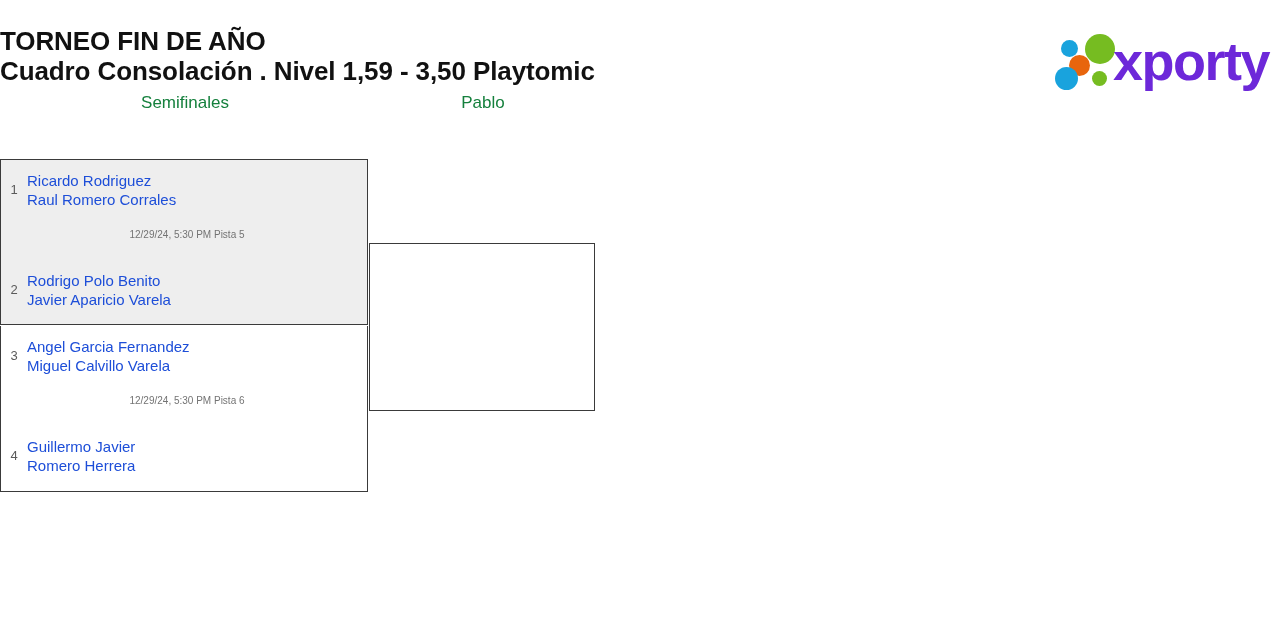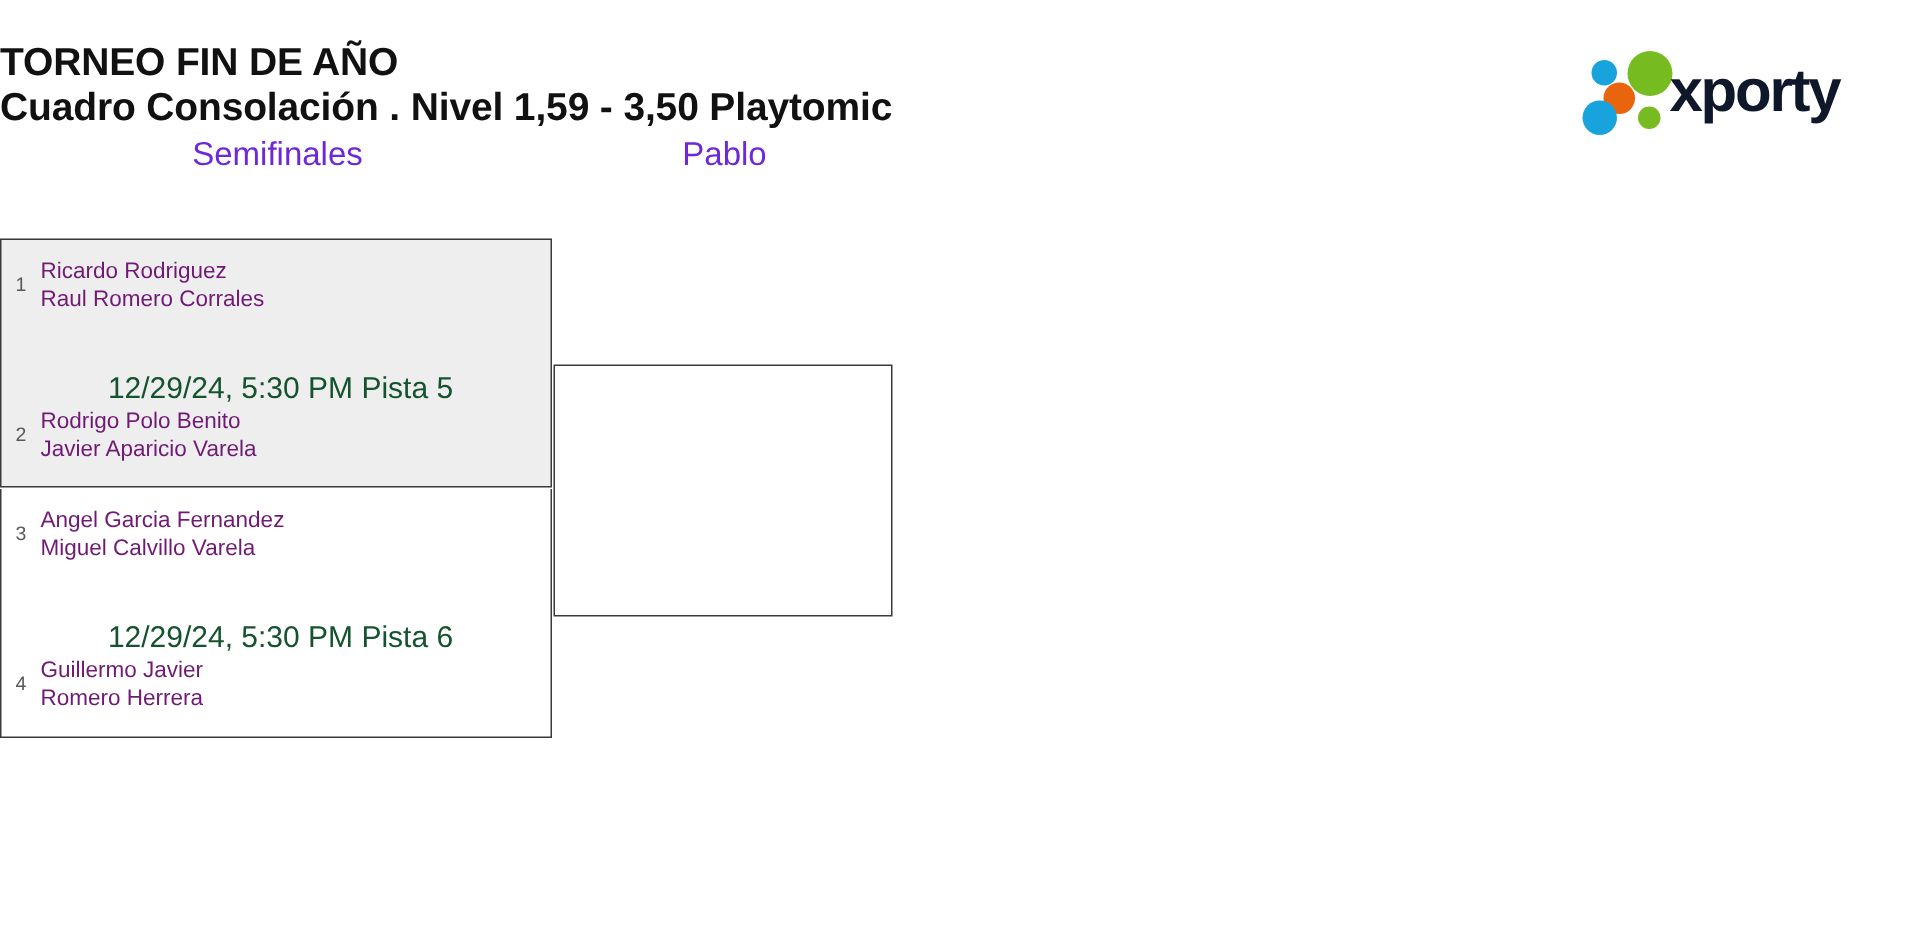--- a/index.html
+++ b/index.html
@@ -61,44 +61,44 @@
   }
   .dot-blue-sm   { left: 6px;  top: 6px;  width: 17px; height: 17px; background: #19a3dd; }
   .dot-orange    { left: 14px; top: 21px; width: 21px; height: 21px; background: #e8650d; }
   .dot-blue-lg   { left: 0px;  top: 33px; width: 23px; height: 23px; background: #19a3dd; }
   .dot-green-lg  { left: 30px; top: 0px;  width: 30px; height: 30px; background: #76bc21; }
   .dot-green-sm  { left: 37px; top: 37px; width: 15px; height: 15px; background: #76bc21; }
   .logo-wordmark {
     position: absolute;
     left: 66px;
     top: 0px;
-    font-size: 40px;
+    font-size: 54px;
     font-weight: 700;
-    color: #0f172a;
+    color: #6d28d9;
     letter-spacing: -1.5px;
     line-height: 60px;
   }
 
   
   .bracket {
     position: absolute;
     left: 0;
     top: 92px;
     width: 1280px;
   }
   .round-headers {
     position: relative;
     height: 32px;
   }
   .round-title {
     position: absolute;
     top: 0;
-    font-size: 22px;
+    font-size: 17px;
     font-weight: 400;
-    color: #6d28d9;
+    color: #15803d;
     text-align: center;
     line-height: 22px;
   }
   .round-title-semis { left: 0px;   width: 370px; }
   .round-title-final { left: 370px; width: 226px; }
 
   .bracket-body {
     position: relative;
     height: 380px;
   }
@@ -131,33 +131,33 @@
     text-align: center;
     font-size: 13px;
     color: #5a5a5a;
     line-height: 18px;
   }
   .players {
     flex: 1 1 auto;
   }
   .player-name {
     font-size: 15px;
-    color: #701a75;
+    color: #1d4ed8;
     line-height: 19px;
     white-space: nowrap;
   }
 
   .match-meta {
     position: absolute;
     left: 26px;
-    top: 90px;
+    top: 66px;
     width: 320px;
     text-align: center;
-    font-size: 20px;
-    color: #14532d;
+    font-size: 10px;
+    color: #737373;
     line-height: 18px;
   }
 
   
   .final-slot {
     position: absolute;
     left: 369px;
     top: 119px;
     width: 226px;
     height: 168px;

